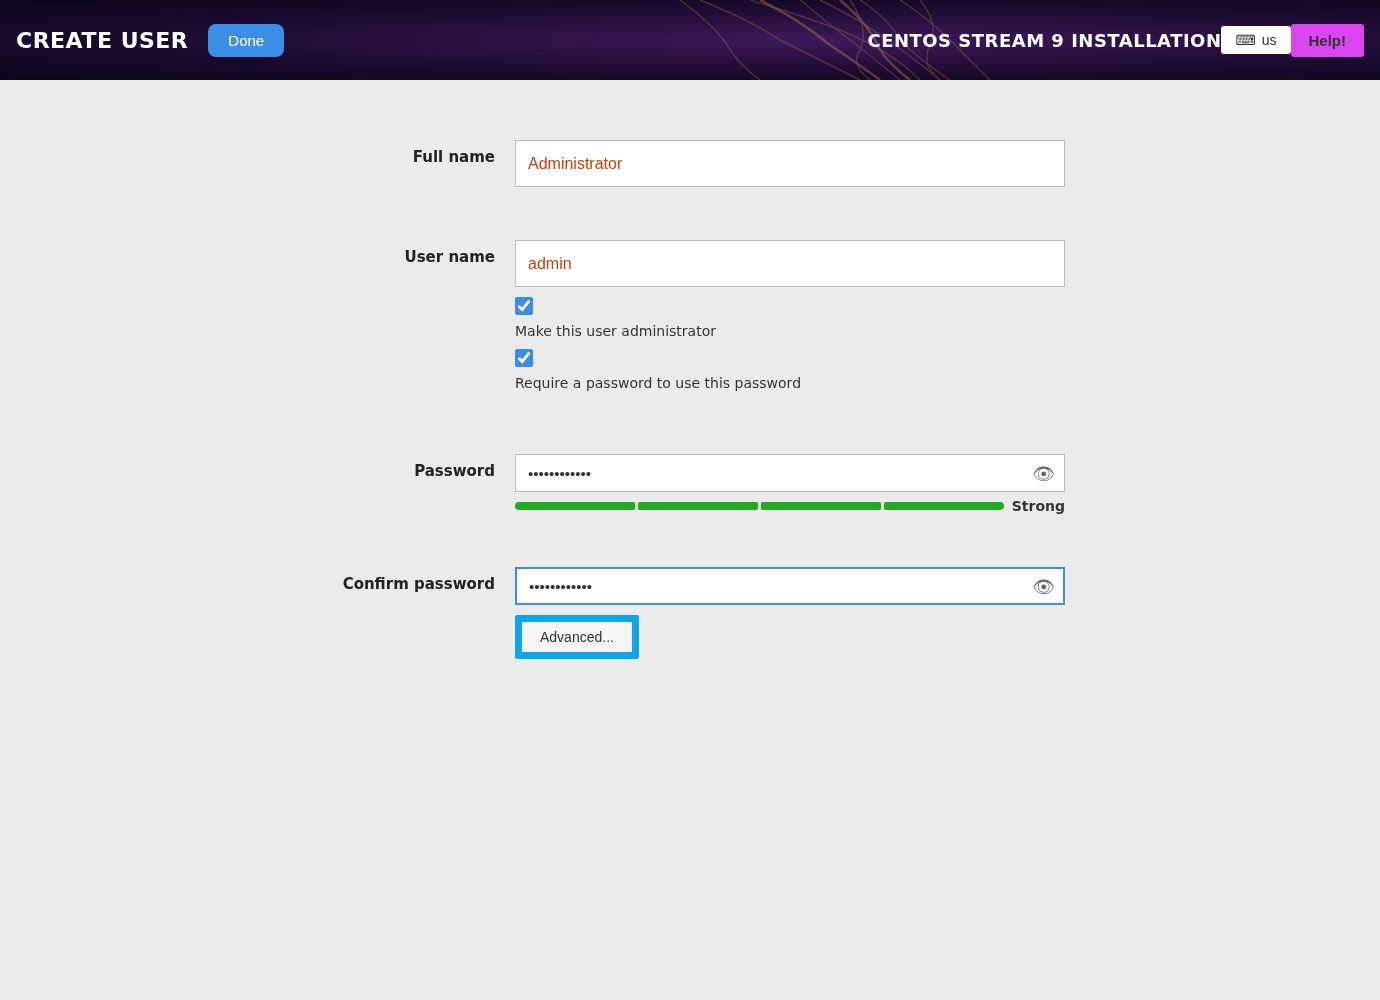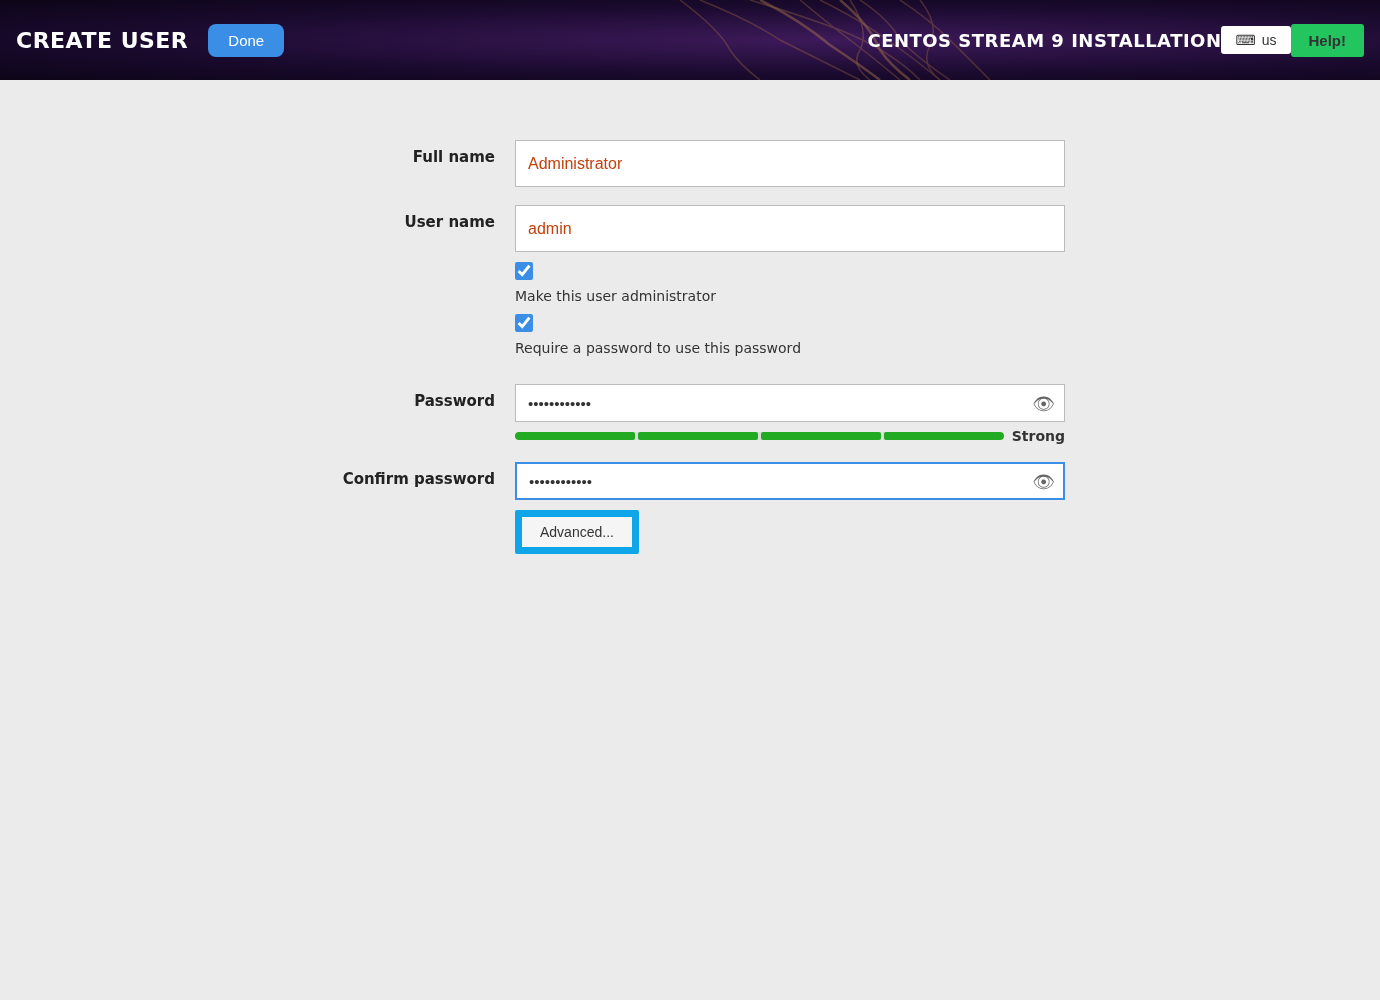--- a/index.html
+++ b/index.html
@@ -86,21 +86,21 @@
       padding: 6px 14px;
       font-size: 14px;
       cursor: pointer;
       display: flex;
       align-items: center;
       gap: 6px;
       color: #333;
     }
 
     .help-button {
-      background: #22c55e;
+      background: #d946ef;
       border: none;
       border-radius: 3px;
       padding: 8px 18px;
       font-size: 15px;
       font-weight: bold;
       cursor: pointer;
       color: #333;
     }
 
     
@@ -108,20 +108,21 @@
       background: #ebebeb;
       min-height: calc(1000px - 80px);
       padding: 40px 0;
     }
 
     .form-container {
       display: flex;
       flex-direction: column;
       align-items: center;
       padding: 20px 0;
+      gap: 35px;
     }
 
     .form-row {
       display: flex;
       align-items: flex-start;
       margin-bottom: 18px;
       width: 750px;
     }
 
     .form-label {

